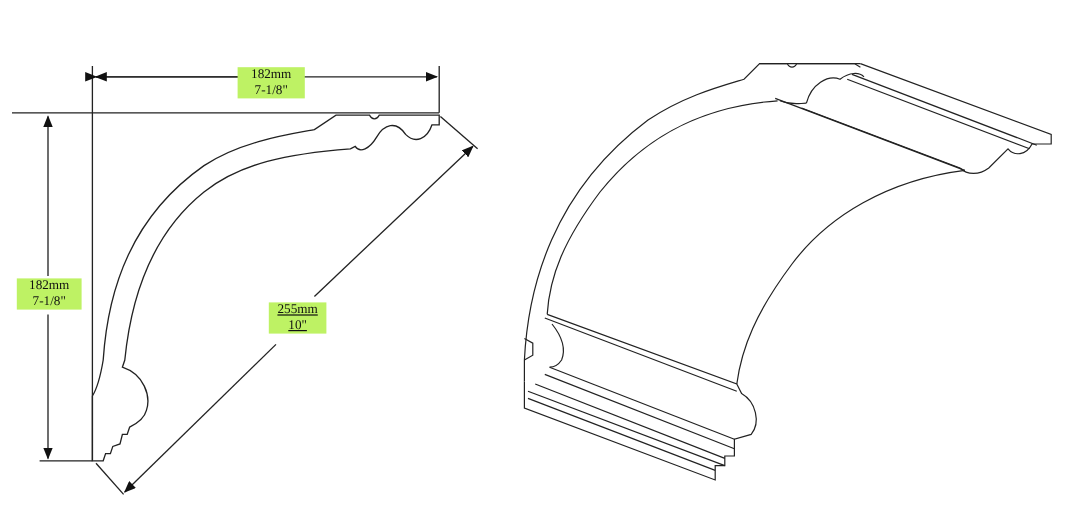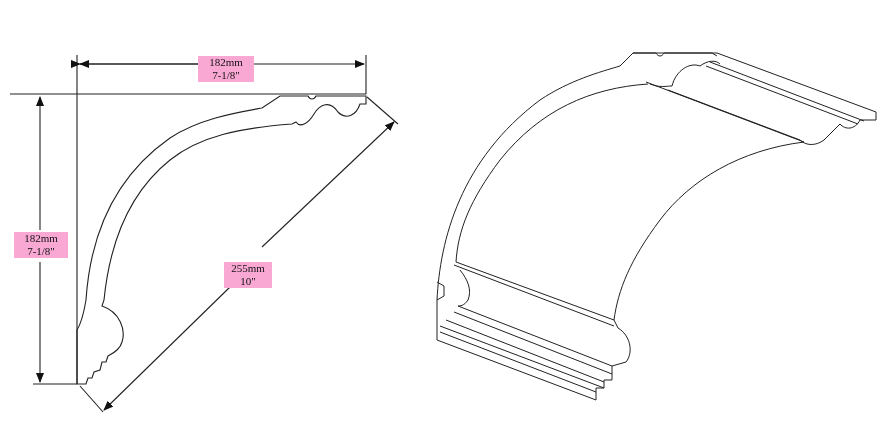--- a/index.html
+++ b/index.html
@@ -1,18 +1,18 @@
 <!DOCTYPE html>
 <html><head>
 <meta charset="utf-8">
 <style>
   html, body { margin: 0; padding: 0; background: #ffffff; }
   body { width: 894px; height: 439px; position: relative; overflow: hidden; font-family: "Liberation Serif", serif; }
   .canvas { position: absolute; left: 0; top: 0; width: 894px; height: 439px; }
-  .dim-label { position: absolute; font-size: 11px; color: #111; text-align: center; line-height: 13px; background: #f9a8d4; white-space: nowrap; }
+  .dim-label { position: absolute; font-size: 11px; color: #111; text-align: center; line-height: 13px; background: #bef264; white-space: nowrap; }
 </style>
 </head>
 <body>
 
 <div class="canvas">
 <svg width="894" height="439" viewBox="0 0 894 439" xmlns="http://www.w3.org/2000/svg">
   <defs>
     <marker id="arr" markerWidth="10" markerHeight="8" refX="9" refY="4" orient="auto" markerUnits="userSpaceOnUse">
       <path d="M0,0 L10,4 L0,8 Z" fill="#111"></path>
     </marker>
@@ -89,17 +89,17 @@
 </svg>
 
   <div class="dim-label" style="left:198px;top:56px;width:56px;">
     <div>182mm</div>
     <div>7-1/8"</div>
   </div>
   <div class="dim-label" style="left:14px;top:232px;width:54px;">
     <div>182mm</div>
     <div>7-1/8"</div>
   </div>
-  <div class="dim-label" style="left:224px;top:262px;width:48px;">
+  <div class="dim-label" style="left:224px;top:252px;width:48px;text-decoration:underline;">
     <div>255mm</div>
     <div>10"</div>
   </div>
 </div>
 
 </body></html>

